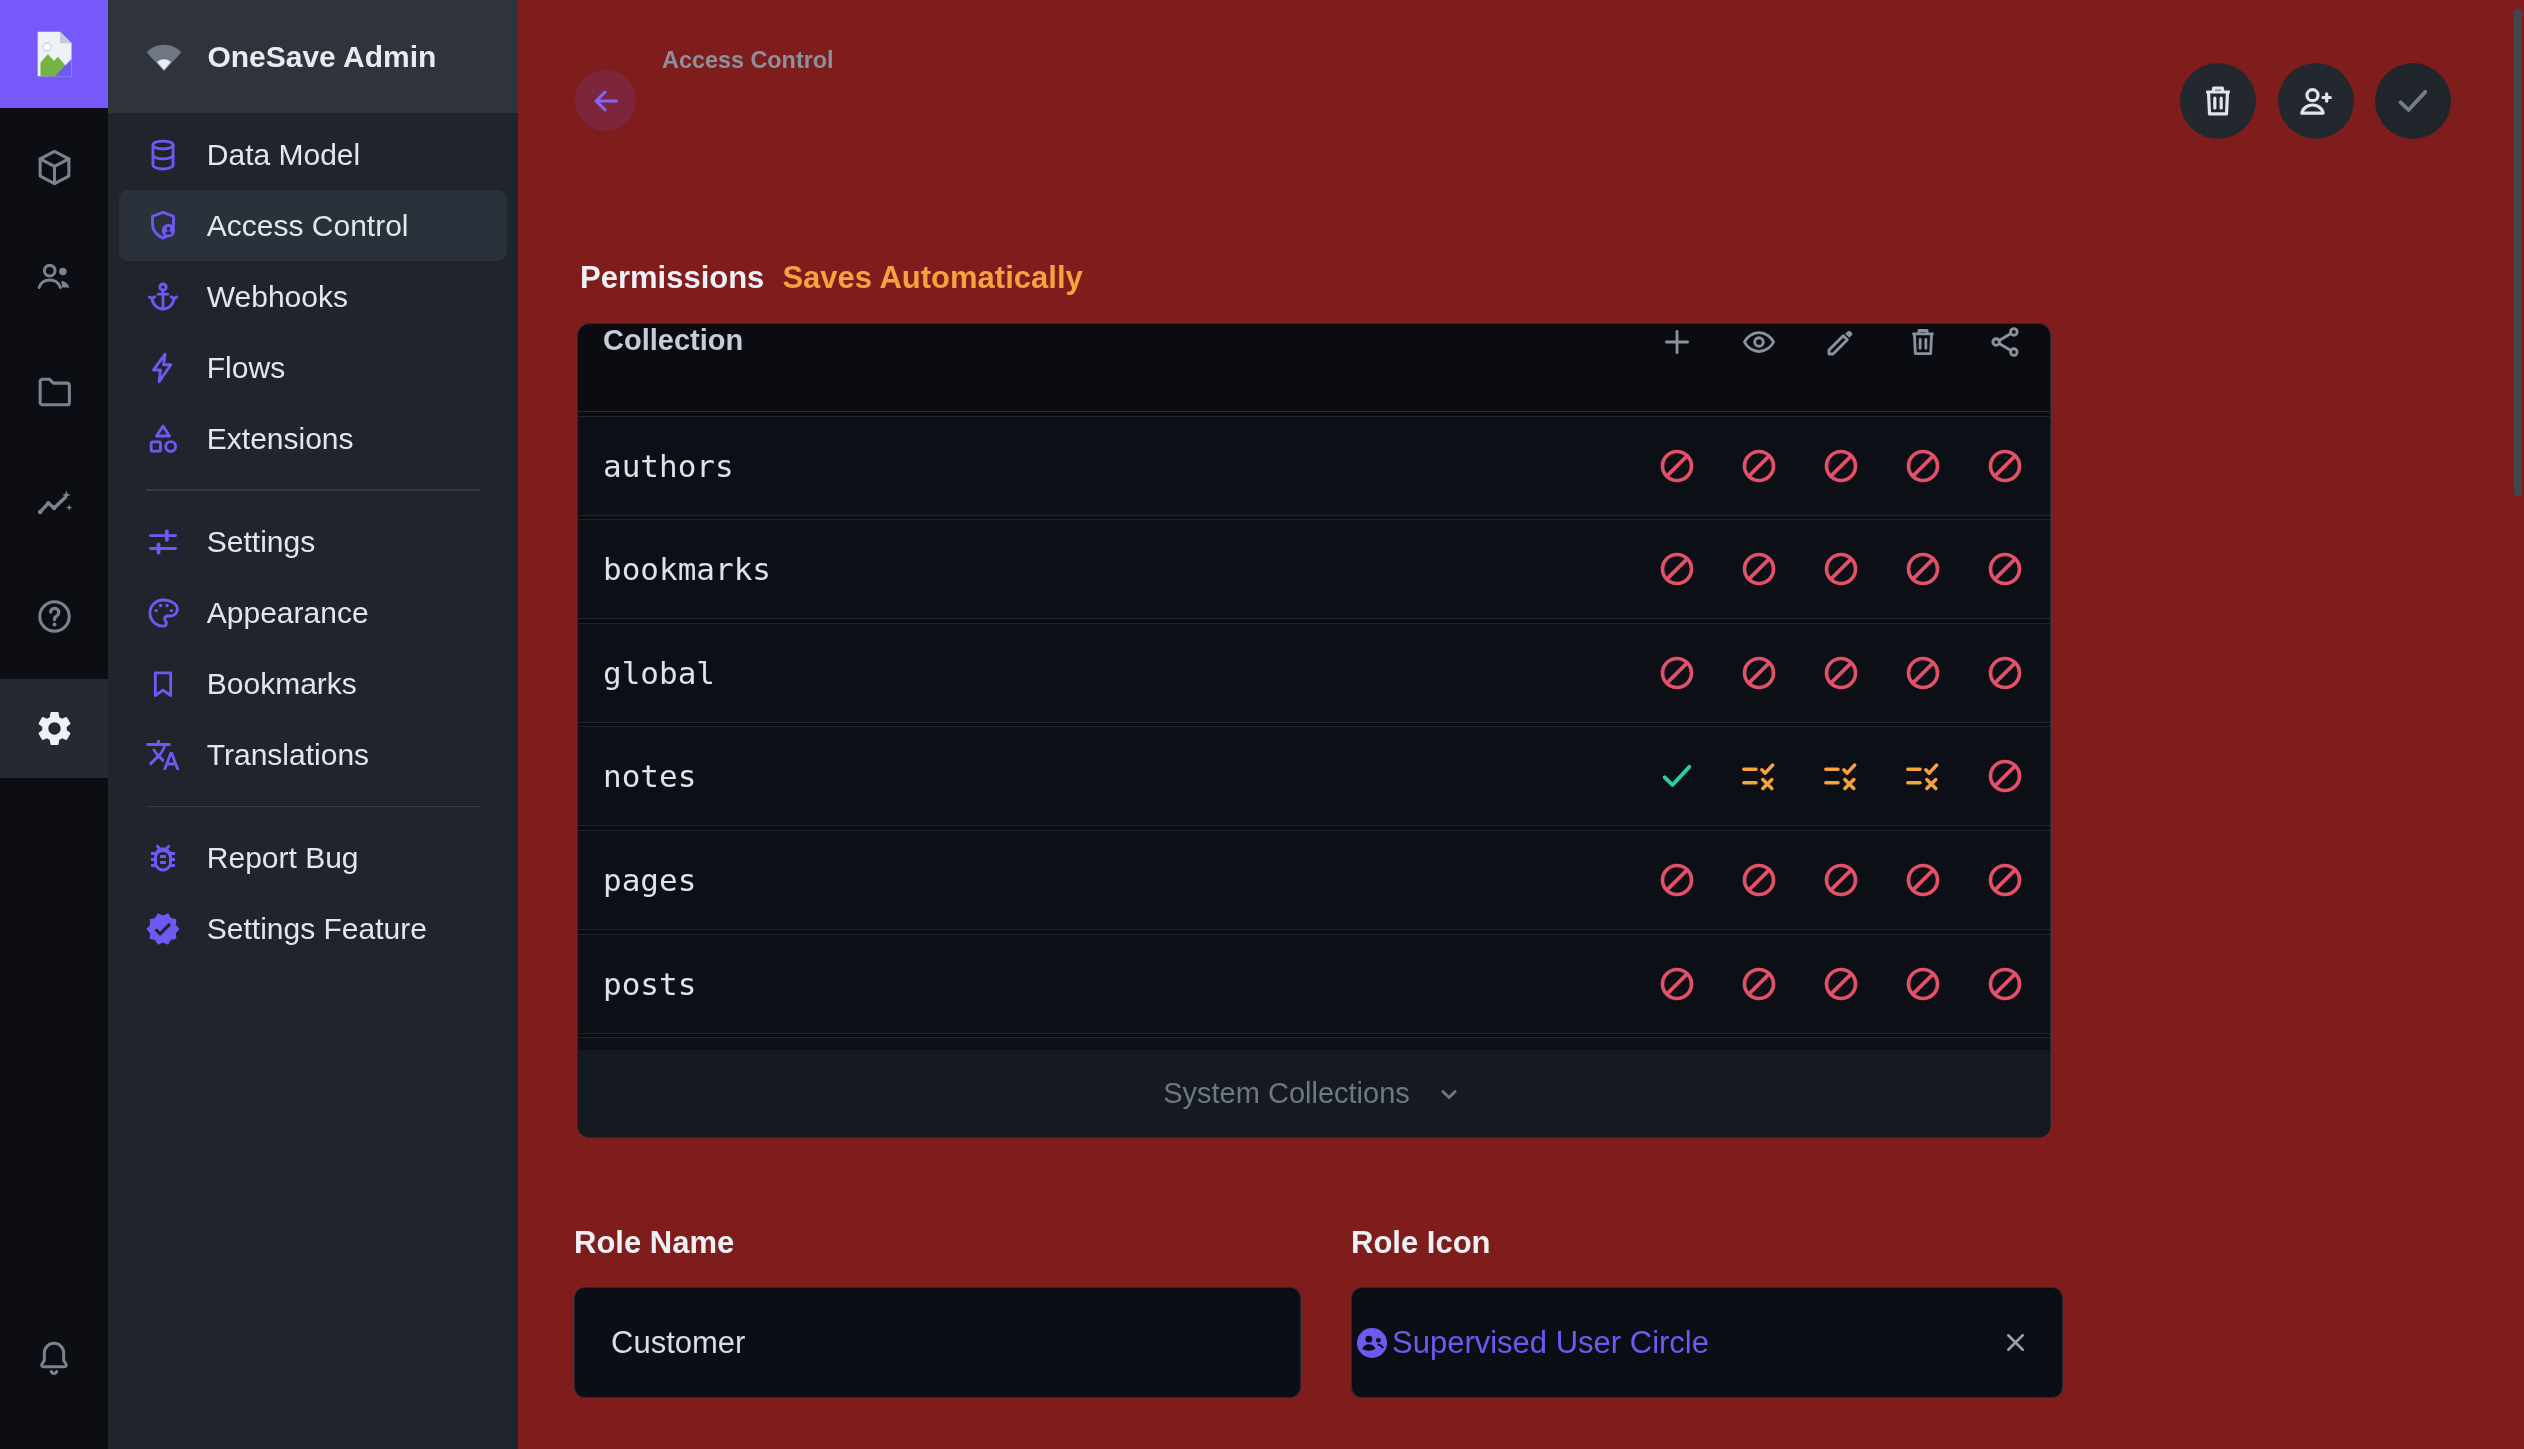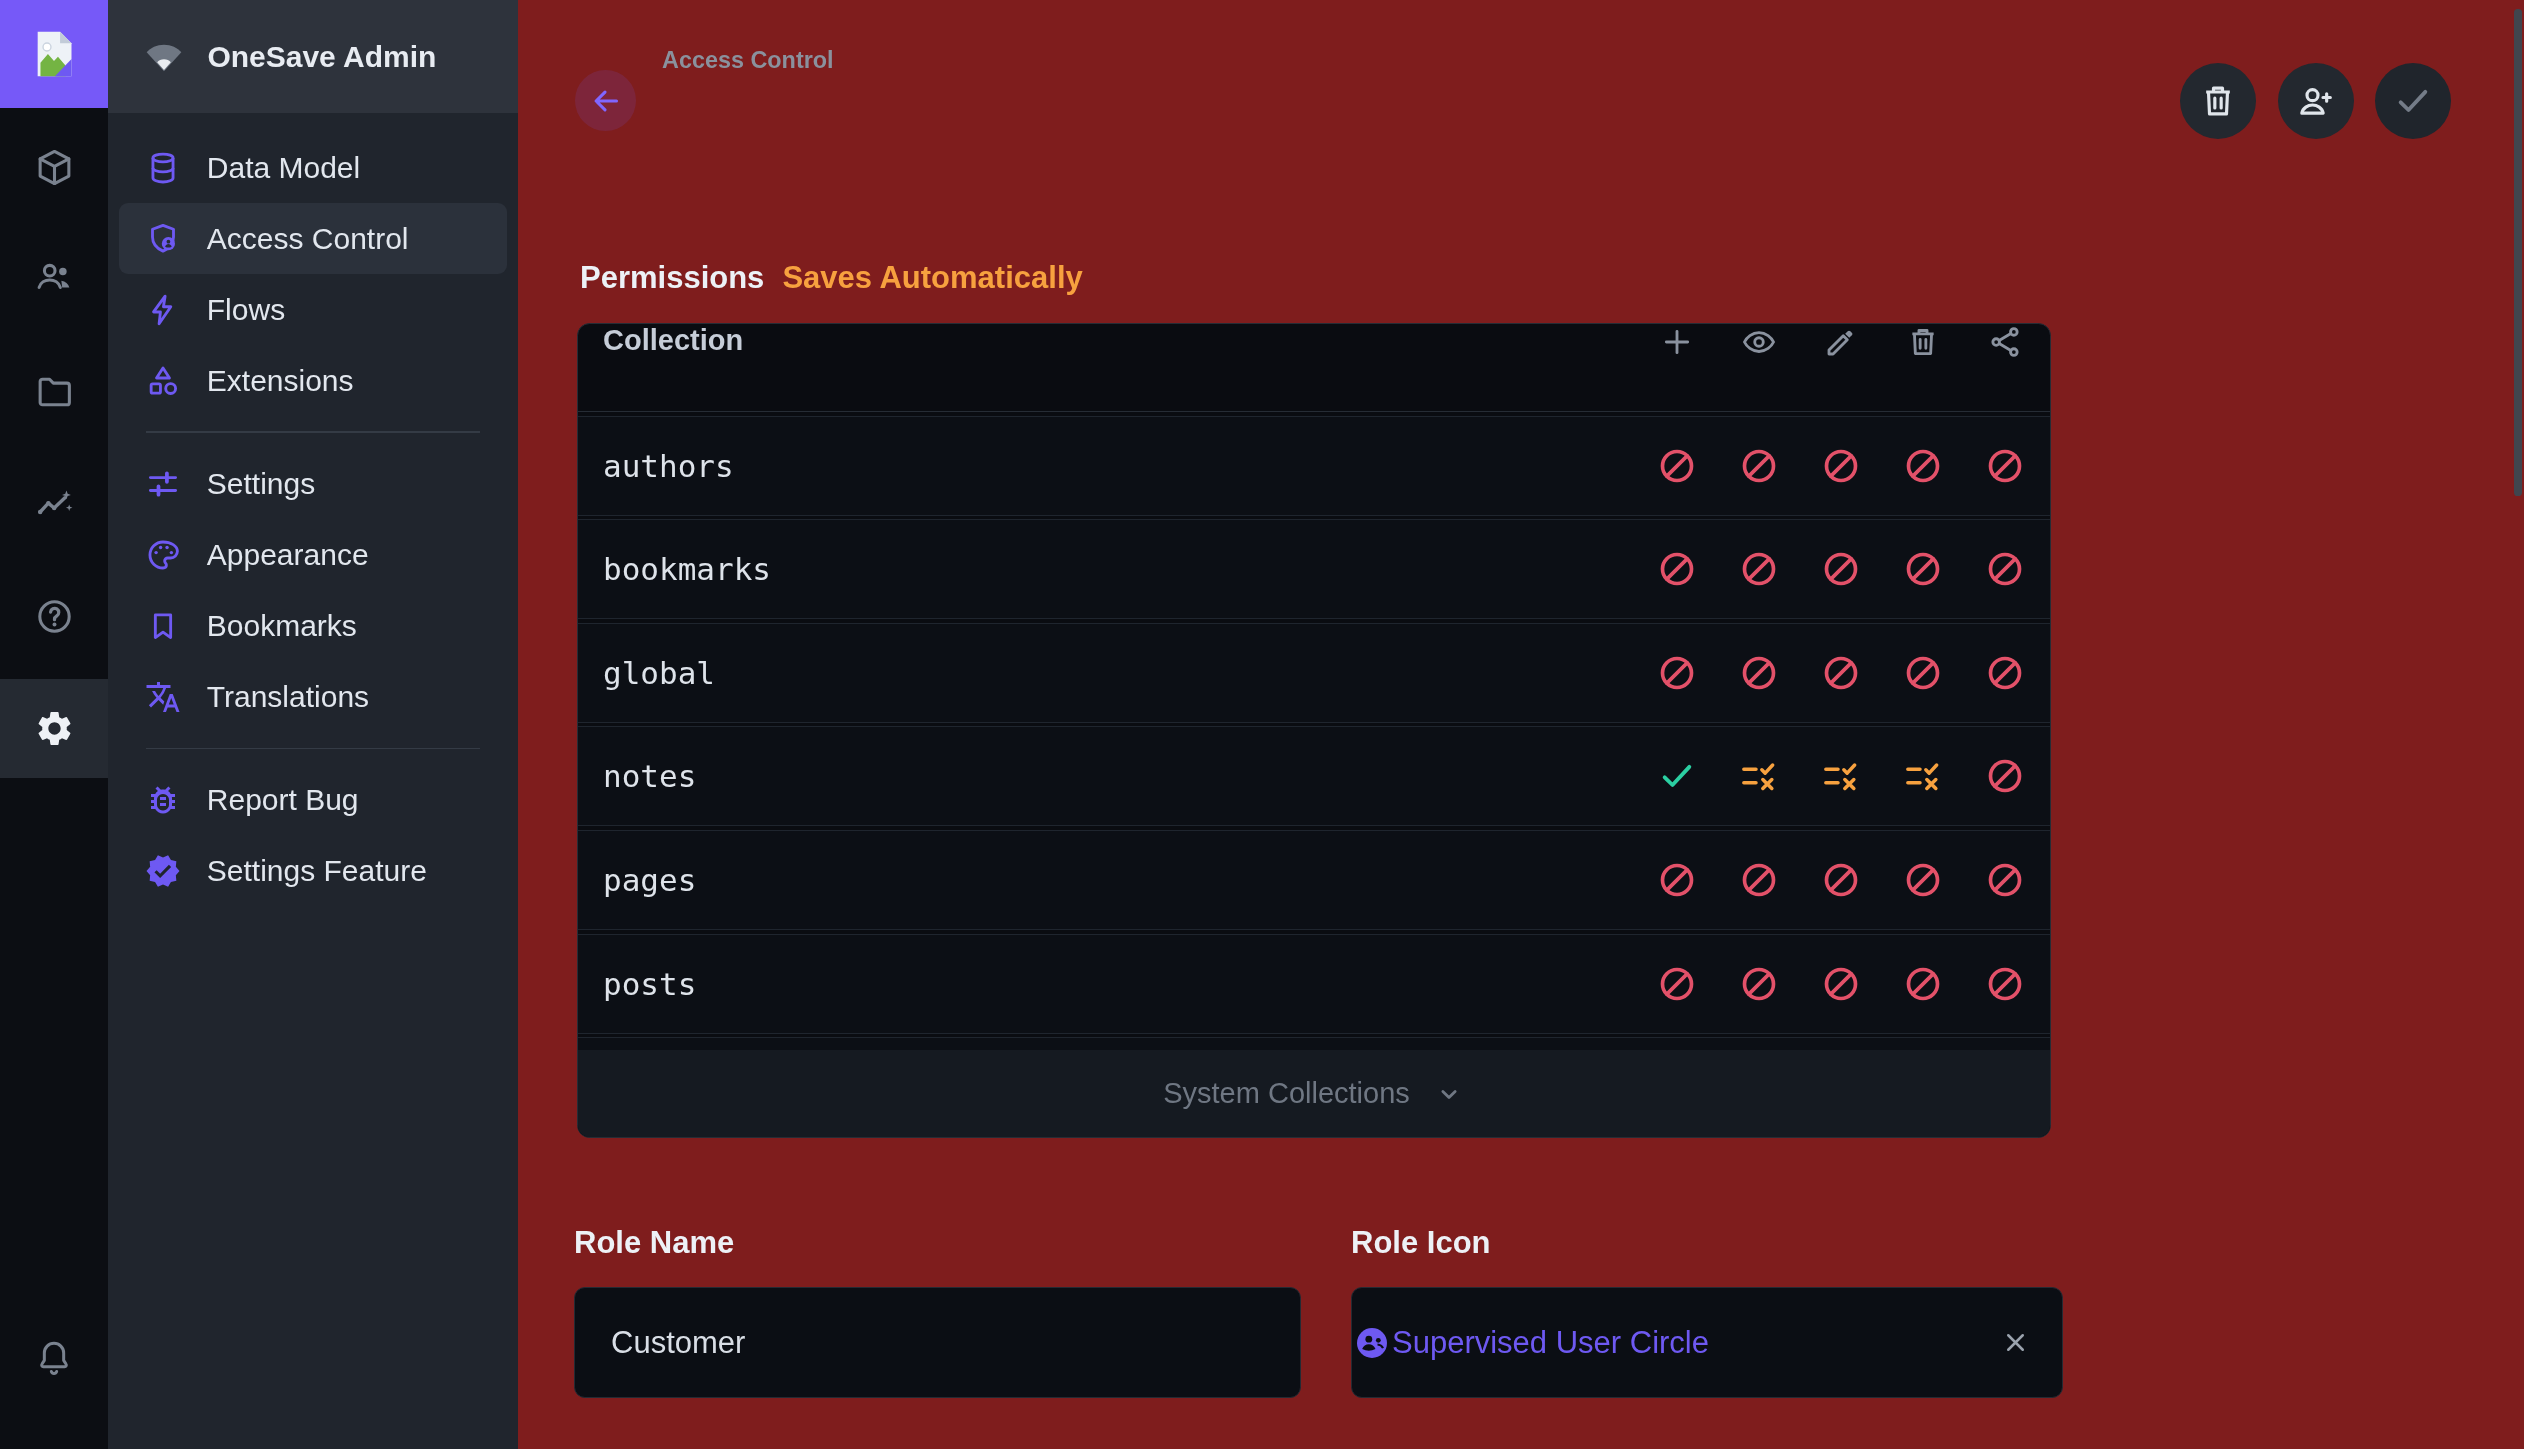--- a/index.html
+++ b/index.html
@@ -22,21 +22,21 @@
     align-items:center;justify-content:center;color:#7A828F;cursor:pointer}
   .mod .ico{width:41px;height:41px}
   .mod.active{background:#252A32;color:#EEF1F5}
 
   
   .sidebar{position:absolute;left:108px;top:0;bottom:0;width:410px;background:#20252D}
   .sb-head{height:113px;background:#2E333C;display:flex;align-items:center;
     padding-left:36px;gap:23.4px;cursor:pointer}
   .sb-head .ico{width:40px;height:40px}
   .sb-title{font-size:30px;font-weight:700;color:#E8ECF2}
-  .nav{padding-top:19px}
+  .nav{padding-top:6px}
   .nav-item{height:71px;margin:0 10.8px;padding-left:26px;border-radius:9px;
     display:flex;align-items:center;gap:26px;color:#E2E7EE;font-size:30px;
     font-weight:500;cursor:pointer}
   .nav-item .ico{width:36px;height:36px;color:var(--accent)}
   .nav-item.active{background:#2B313B}
   .nav-item.muted{color:#878E9A}
   .nav-item.muted .ico{color:#878E9A}
   .divider{height:1.8px;background:#343B45;margin:15.3px 38px}
 
   
@@ -192,20 +192,32 @@
         <div class="nav-item active">
           <span class="ico ">
             <svg viewBox="0 0 24 24" fill="none">
               <path d="M12 2.9 19 5.5v5.1c0 4.4-2.9 7.6-7 9.5-4.1-1.9-7-5.1-7-9.5V5.5z" stroke="currentColor" stroke-width="1.9" stroke-linejoin="round"></path>
               <circle cx="15.6" cy="15.1" r="4.4" fill="currentColor"></circle>
               <circle cx="15.6" cy="13.8" r="1.25" fill="#262C36"></circle>
               <path d="M13.4 17.1c.45-1.2 1.25-1.75 2.2-1.75s1.75.55 2.2 1.75a4.4 4.4 0 0 1-4.4 0z" fill="#262C36"></path>
             </svg>
           </span>
           <span class="lbl">Access Control</span>
+        </div>
+        <div class="nav-item">
+          <span class="ico ">
+            <svg viewBox="0 0 24 24" fill="none" stroke="currentColor" stroke-width="1.9" stroke-linecap="round">
+              <circle cx="12" cy="5.4" r="2.1"></circle>
+              <path d="M12 7.5V20"></path>
+              <path d="M8.9 10.1h6.2"></path>
+              <path d="M4.7 13c.4 4.1 3.5 7 7.3 7s6.9-2.9 7.3-7"></path>
+              <path d="M4.7 13l-1.8-1M4.7 13l1.9-1.1M19.3 13l1.8-1M19.3 13l-1.9-1.1"></path>
+            </svg>
+          </span>
+          <span class="lbl">Webhooks</span>
         </div>
         <div class="nav-item">
           <span class="ico ">
             <svg viewBox="0 0 24 24" fill="none" stroke="currentColor" stroke-width="1.9" stroke-linejoin="round">
               <path d="M13.4 2.8 5.7 13.3h4.6l-.9 7.9 7.8-11.4h-4.9l1.1-7z"></path>
             </svg>
           </span>
           <span class="lbl">Flows</span>
         </div>
         <div class="nav-item">

